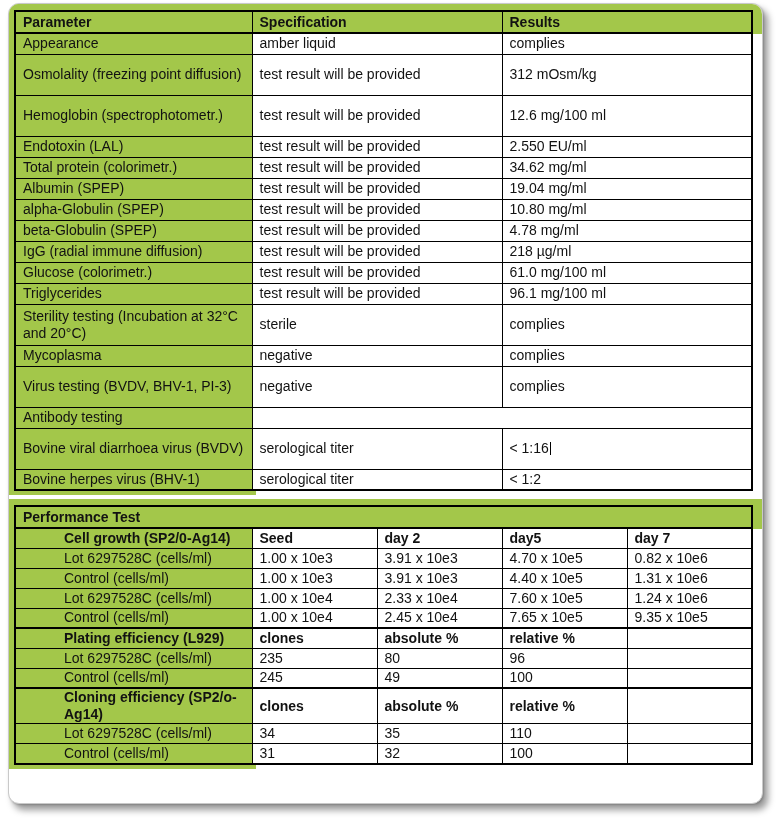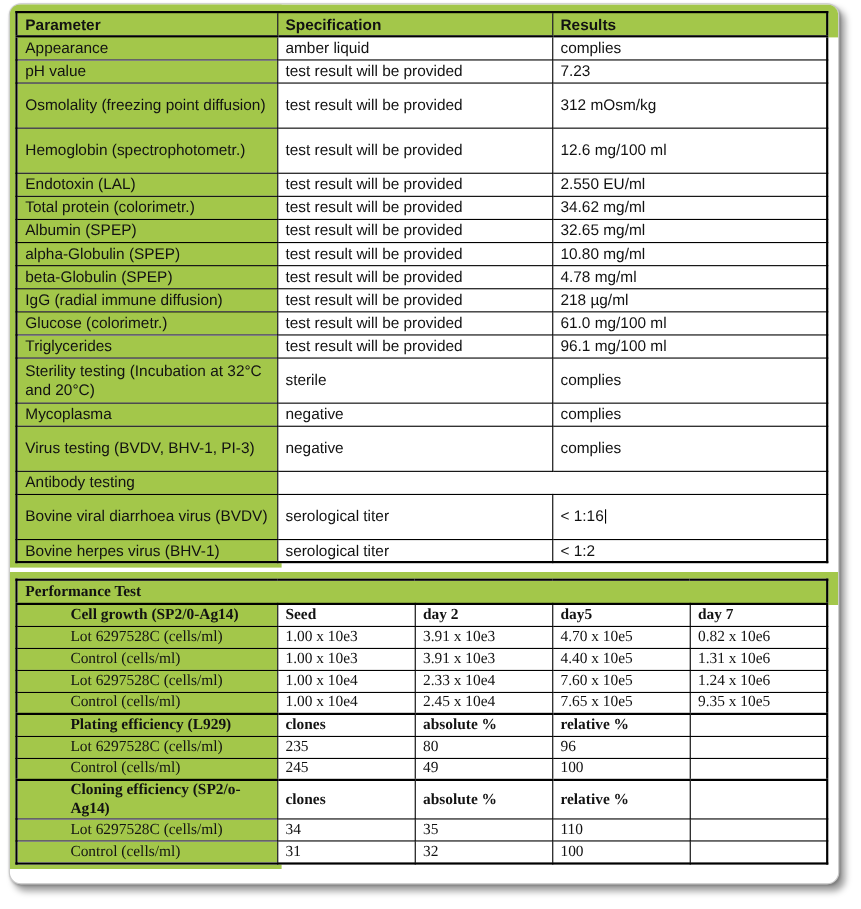--- a/index.html
+++ b/index.html
@@ -40,21 +40,21 @@
   
   .t1 col.c1 { width:237px; } .t1 col.c2 { width:250px; } .t1 col.c3 { width:250px; }
   .t1 thead th { background:var(--green); font-weight:bold; height:22px; border-bottom:2px solid var(--line); }
   .t1 td.p { background:var(--green); padding-right:4px; }
   .t1 tr { height:21px; }
   .t1 tr.tall { height:41px; }
   
   .t2 col.c1 { width:237px; } .t2 col.cv { width:125px; }
   .t2 td.title { background:var(--green); font-weight:bold; height:22px; border-bottom:2px solid var(--line); }
   .t2 td.p { background:var(--green); padding-right:4px;padding-left:48px; }
-  .t2 tr { height:20px;font-family:Liberation Serif, serif; }
+  .t2 tr { height:20px; }
   .t2 tr.sect td { font-weight:bold; border-top:2px solid var(--line); }
   .caret {
     display:inline-block; width:1.5px; height:13px; background:#000;
     margin-left:1px; vertical-align:-2px;
   }
 </style>
 </head>
 <body>
 
 <div class="card">
@@ -74,25 +74,20 @@
           <th>Specification</th>
           <th>Results</th>
         </tr>
       </thead>
       <tbody>
         <tr>
           <td class="p">Appearance</td>
           <td>amber liquid</td>
           <td>complies</td>
         </tr>
-        <tr>
-          <td class="p">pH value</td>
-          <td>test result will be provided</td>
-          <td>7.23</td>
-        </tr>
         <tr class="tall">
           <td class="p">Osmolality (freezing point diffusion)</td>
           <td>test result will be provided</td>
           <td>312 mOsm/kg</td>
         </tr>
         <tr class="tall">
           <td class="p">Hemoglobin (spectrophotometr.)</td>
           <td>test result will be provided</td>
           <td>12.6 mg/100 ml</td>
         </tr>
@@ -102,21 +97,21 @@
           <td>2.550 EU/ml</td>
         </tr>
         <tr>
           <td class="p">Total protein (colorimetr.)</td>
           <td>test result will be provided</td>
           <td>34.62 mg/ml</td>
         </tr>
         <tr>
           <td class="p">Albumin (SPEP)</td>
           <td>test result will be provided</td>
-          <td>32.65 mg/ml</td>
+          <td>19.04 mg/ml</td>
         </tr>
         <tr>
           <td class="p">alpha-Globulin (SPEP)</td>
           <td>test result will be provided</td>
           <td>10.80 mg/ml</td>
         </tr>
         <tr>
           <td class="p">beta-Globulin (SPEP)</td>
           <td>test result will be provided</td>
           <td>4.78 mg/ml</td>

